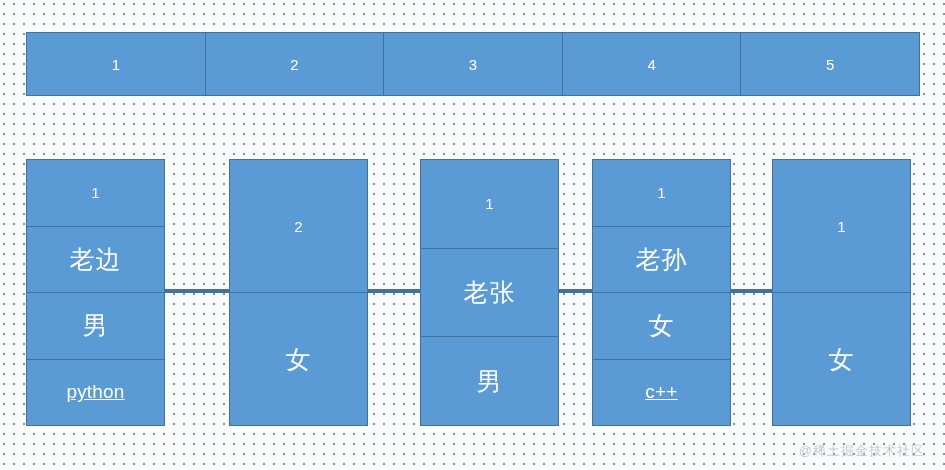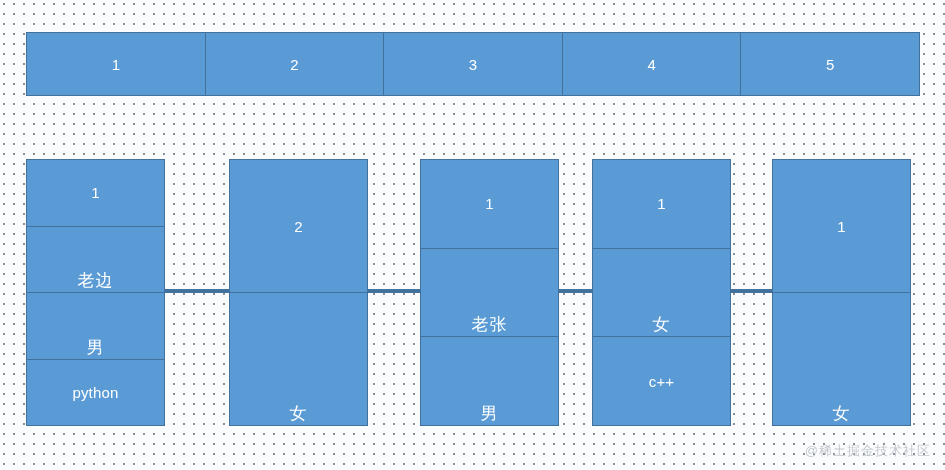--- a/index.html
+++ b/index.html
@@ -79,43 +79,43 @@
     justify-content: center;
     color: #ffffff;
     box-sizing: border-box;
     font-size: 15px;
     letter-spacing: 0.2px;
   }
   .node-cell + .node-cell {
     border-top: 1px solid #41719c;
   }
   .node-cell.cn {
-    font-size: 17px;
+    font-size: 25px;
     letter-spacing: 1px;
-    align-items: flex-end;
   }
   .node-cell.idx {
     font-size: 15px;
   }
   .node-cell.lang {
-    font-size: 15px;
+    font-size: 19px;
+    text-decoration: underline;
   }
 
   
   .link {
     position: absolute;
     height: 4px;
     background: #41719c;
     top: 289px;
   }
 
   
   #watermark {
     position: absolute;
-    right: 14px;
+    right: 20px;
     bottom: 10px;
     font-size: 13px;
     color: #b9bfc6;
     letter-spacing: 1px;
     white-space: nowrap;
     opacity: 0.85;
   }
 </style>
 </head>
 <body>
@@ -180,20 +180,23 @@
       <div class="node-cell cn">
           <span>男</span>
         </div>
     </div>
 
     <div class="node" id="node-3" style="left: 592px;">
       <div class="node-cell idx">
           <span>1</span>
         </div>
       <div class="node-cell cn">
+          <span>老孙</span>
+        </div>
+      <div class="node-cell cn">
           <span>女</span>
         </div>
       <div class="node-cell lang">
           <span>c++</span>
         </div>
     </div>
 
     <div class="node" id="node-4" style="left: 772px;">
       <div class="node-cell idx">
           <span>1</span>

